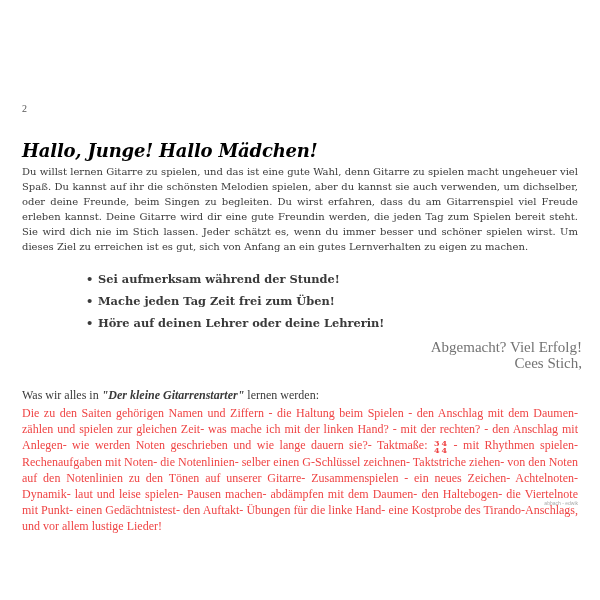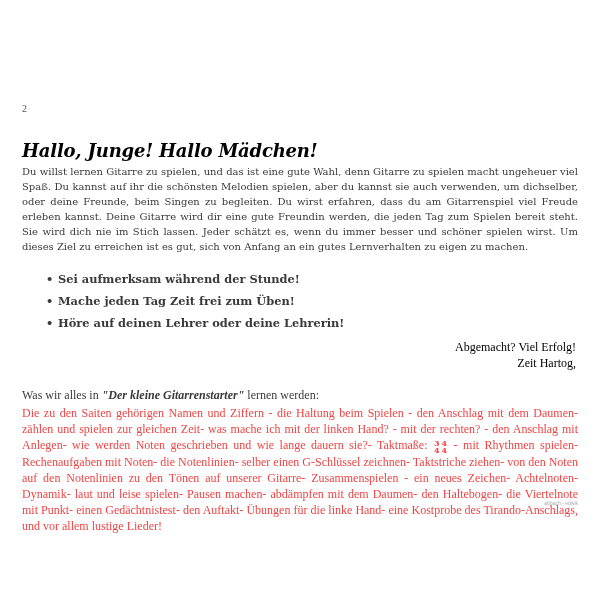--- a/index.html
+++ b/index.html
@@ -2,23 +2,23 @@
 <html><head>
 <meta charset="utf-8">
 <style>
   html, body { margin: 0; padding: 0; background: #ffffff; }
   body { width: 600px; height: 600px; position: relative; overflow: hidden; color: #3a3a3a; }
   .page { position: absolute; left: 0; top: 0; width: 600px; height: 600px; }
   .pagenum { position: absolute; left: 22px; top: 103px; font-family: "Liberation Serif", serif; font-size: 10px; color: #555; }
   .title { position: absolute; left: 22px; top: 122px; font-family: "DejaVu Serif", serif; font-style: italic; font-weight: bold; font-size: 18px; color: #000000; letter-spacing: -0.2px; margin-top: 18px; }
   .intro { position: absolute; left: 22px; top: 164px; width: 556px; font-family: "DejaVu Serif", serif; font-size: 10px; line-height: 15px; text-align: justify; color: #3a3a3a; }
   .bullets { position: absolute; left: 46px; top: 268px; margin: 0; padding: 0; list-style: none; font-family: "DejaVu Serif", serif; font-weight: bold; font-size: 11.4px; color: #3a3a3a; }
-  .bullets li { height: 22px; line-height: 22px; white-space: nowrap; }
+  .bullets li { height: 22px; line-height: 22px; white-space: nowrap; margin-left: 40px; }
   .bullets li .dot { display: inline-block; width: 12px; }
-  .signature { position: absolute; right: 24px; top: 340px; text-align: right; font-family: "Liberation Serif", serif; font-size: 12px; line-height: 15.5px; color: #000000; }
+  .signature { position: absolute; right: 18px; top: 340px; text-align: right; font-family: "Liberation Serif", serif; font-size: 15px; line-height: 15.5px; color: #737373; }
   .learn-heading { position: absolute; left: 22px; top: 388px; font-family: "Liberation Serif", serif; font-size: 12px; color: #3a3a3a; white-space: nowrap; }
   .learn-heading b { font-style: italic; }
   .learn-body { position: absolute; left: 22px; top: 405px; width: 556px; font-family: "Liberation Serif", serif; font-size: 12px; line-height: 16.2px; text-align: justify; color: #ef4444; }
   .timesig { display: inline-block; vertical-align: middle; font-family: "DejaVu Serif", serif; font-weight: bold; font-size: 8px; line-height: 7px; text-align: center; margin: 0 1px; }
   .timesig span { display: block; }
   .footer-mark { position: absolute; right: 22px; top: 500px; font-family: "Liberation Sans", sans-serif; font-size: 5px; color: #aaa; }
 </style>
 </head>
 <body>
 
@@ -29,21 +29,21 @@
   <div class="intro">Du willst lernen Gitarre zu spielen, und das ist eine gute Wahl, denn Gitarre zu spielen macht ungeheuer viel Spaß. Du kannst auf ihr die schönsten Melodien spielen, aber du kannst sie auch verwenden, um dichselber, oder deine Freunde, beim Singen zu begleiten. Du wirst erfahren, dass du am Gitarrenspiel viel Freude erleben kannst. Deine Gitarre wird dir eine gute Freundin werden, die jeden Tag zum Spielen bereit steht. Sie wird dich nie im Stich lassen. Jeder schätzt es, wenn du immer besser und schöner spielen wirst. Um dieses Ziel zu erreichen ist es gut, sich von Anfang an ein gutes Lernverhalten zu eigen zu machen.</div>
 
   <ul class="bullets">
     <li><span class="dot">•</span><span>Sei aufmerksam während der Stunde!</span></li>
     <li><span class="dot">•</span><span>Mache jeden Tag Zeit frei zum Üben!</span></li>
     <li><span class="dot">•</span><span>Höre auf deinen Lehrer oder deine Lehrerin!</span></li>
   </ul>
 
   <div class="signature">
     <div>Abgemacht? Viel Erfolg!</div>
-    <div>Zeit Hartog,</div>
+    <div>Cees Stich,</div>
   </div>
 
   <div class="learn-heading"><span>Was wir alles in </span><b>"Der kleine Gitarrenstarter"</b><span> lernen werden:</span></div>
 
   <div class="learn-body"><span>Die zu den Saiten gehörigen Namen und Ziffern - die Haltung beim Spielen - den Anschlag mit dem Daumen- zählen und spielen zur gleichen Zeit- was mache ich mit der linken Hand? - mit der rechten? - den Anschlag mit Anlegen- wie werden Noten geschrieben und wie lange dauern sie?- Taktmaße:</span>
     <span class="timesig"><span>3</span><span>4</span></span><span class="timesig"><span>4</span><span>4</span></span><span> - mit Rhythmen spielen- Rechenaufgaben mit Noten- die Notenlinien- selber einen G-Schlüssel zeichnen- Taktstriche ziehen- von den Noten auf den Notenlinien zu den Tönen auf unserer Gitarre- Zusammenspielen - ein neues Zeichen- Achtelnoten- Dynamik- laut und leise spielen- Pausen machen- abdämpfen mit dem Daumen- den Haltebogen- die Viertelnote mit Punkt- einen Gedächtnistest- den Auftakt- Übungen für die linke Hand- eine Kostprobe des Tirando-Anschlags, und vor allem lustige Lieder!</span></div>
 
   <div class="footer-mark">abbach - edwik</div>
 </div>
 

